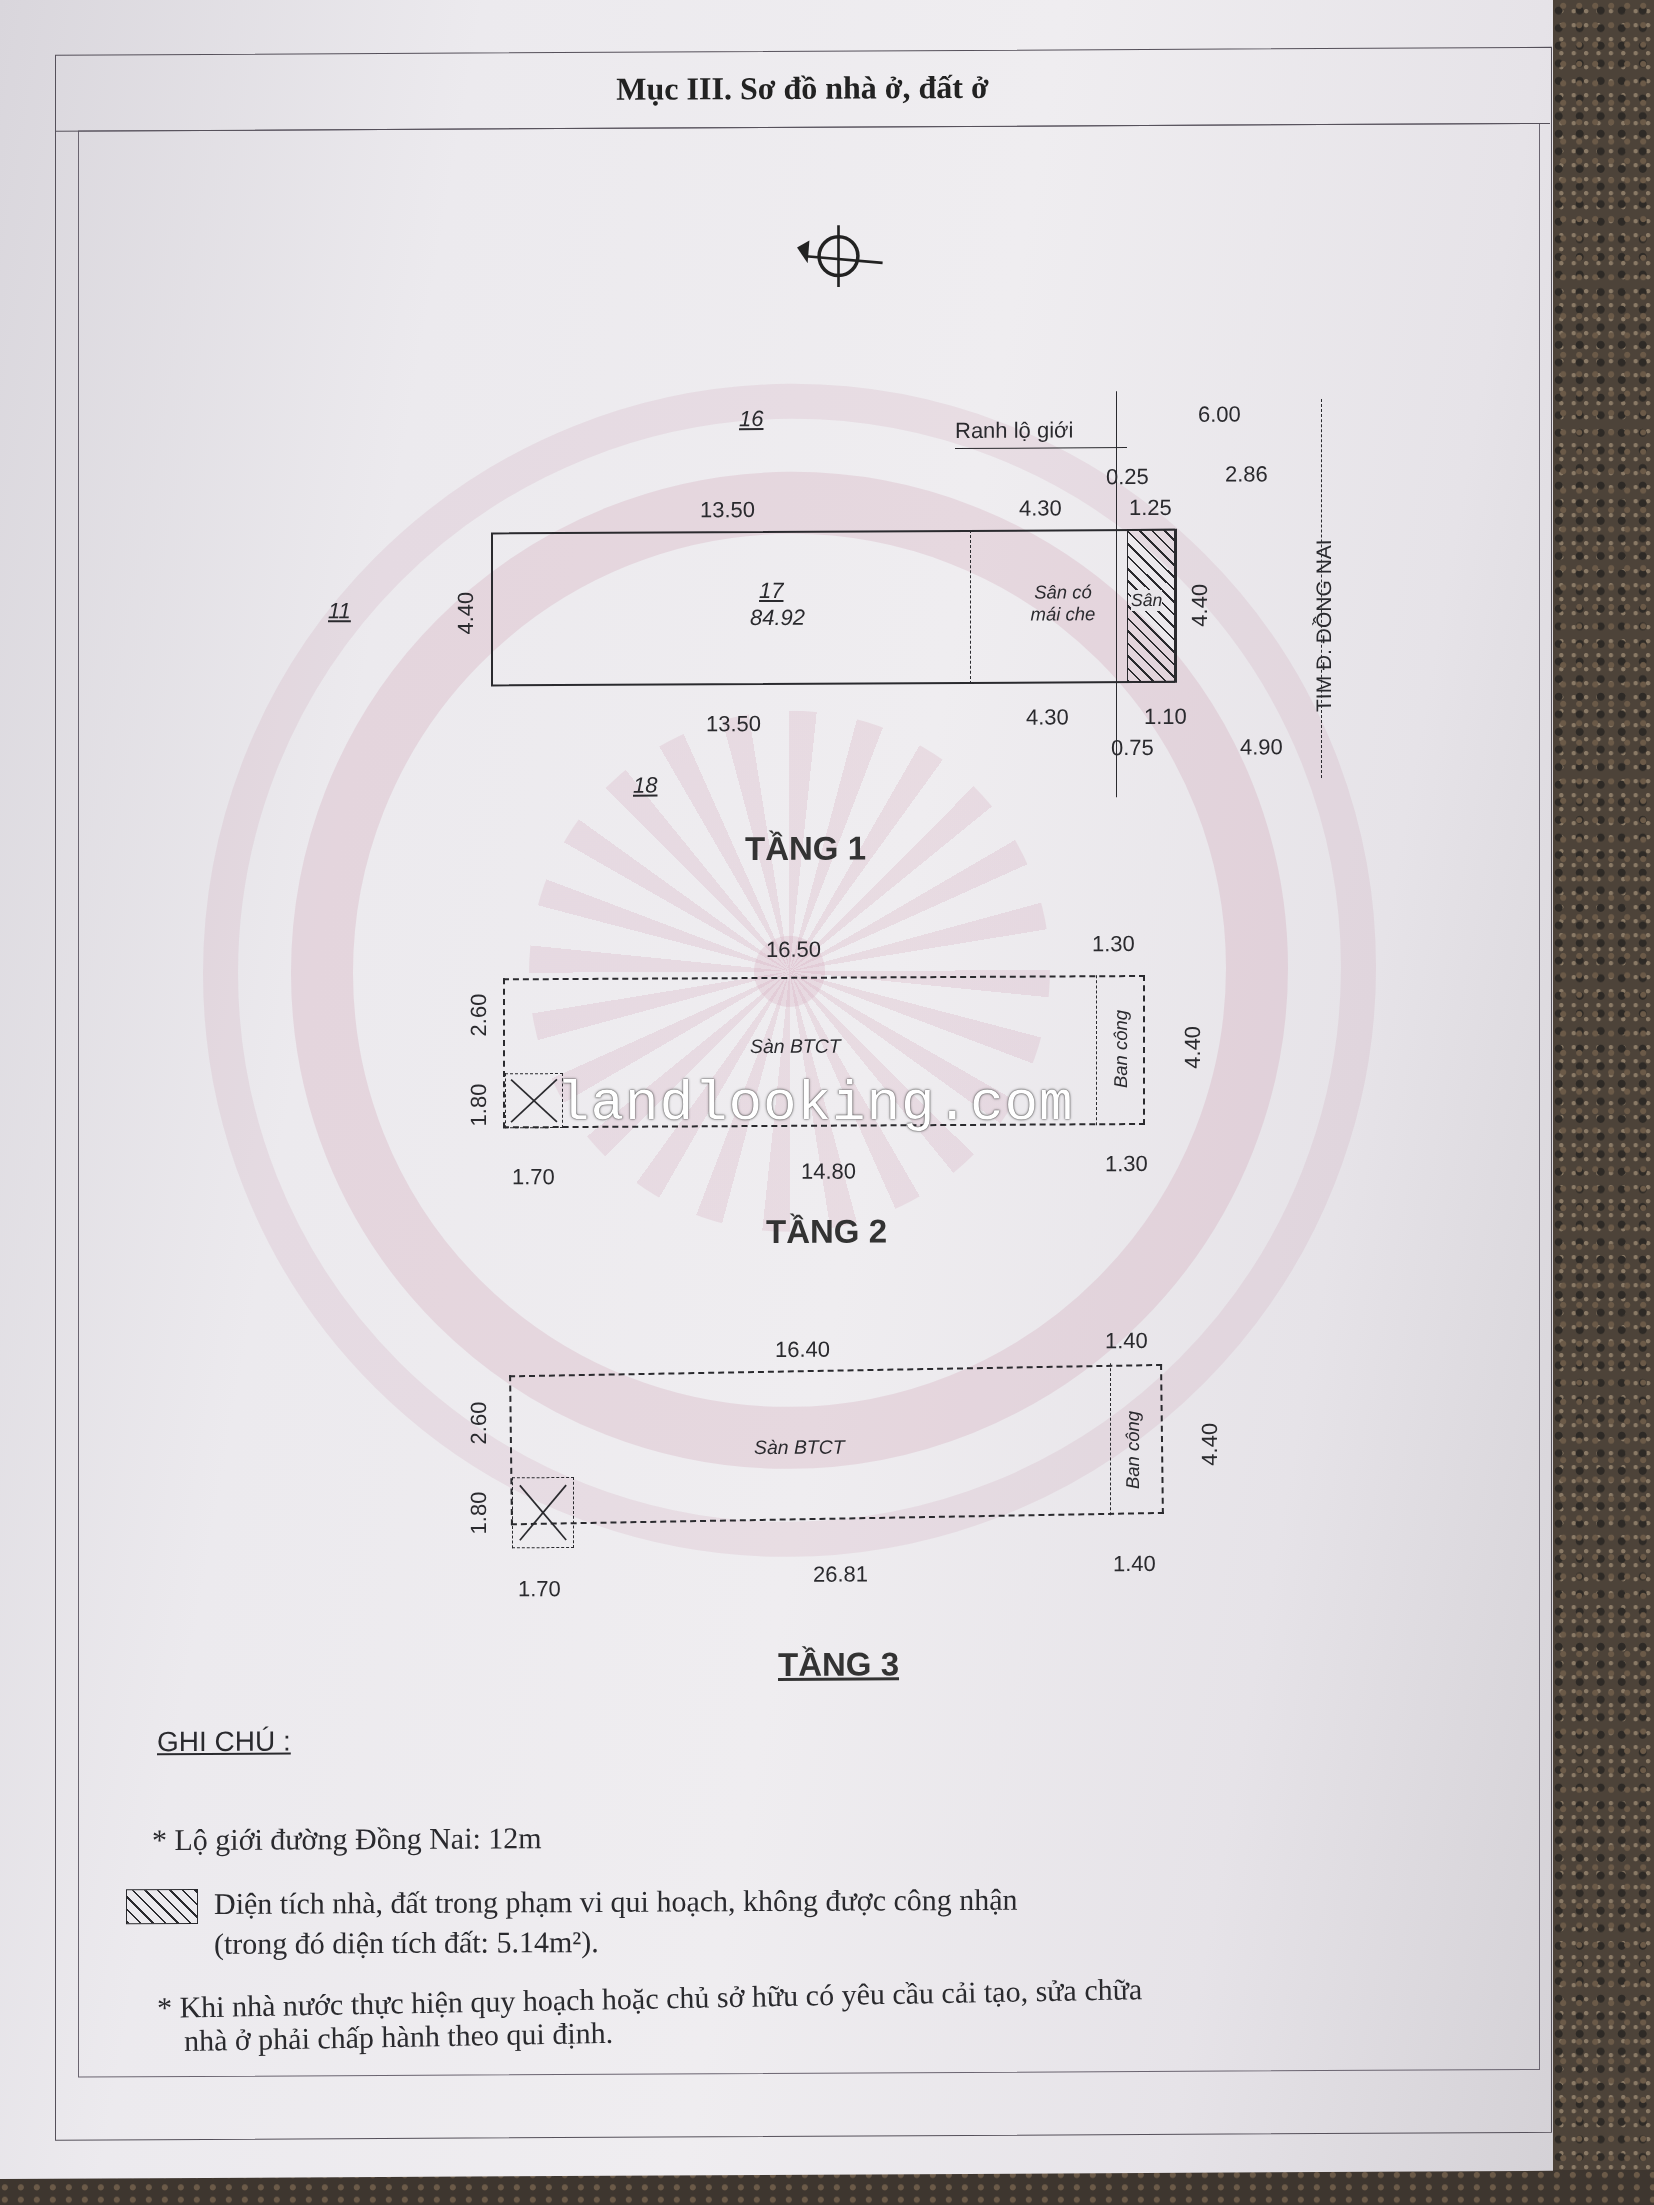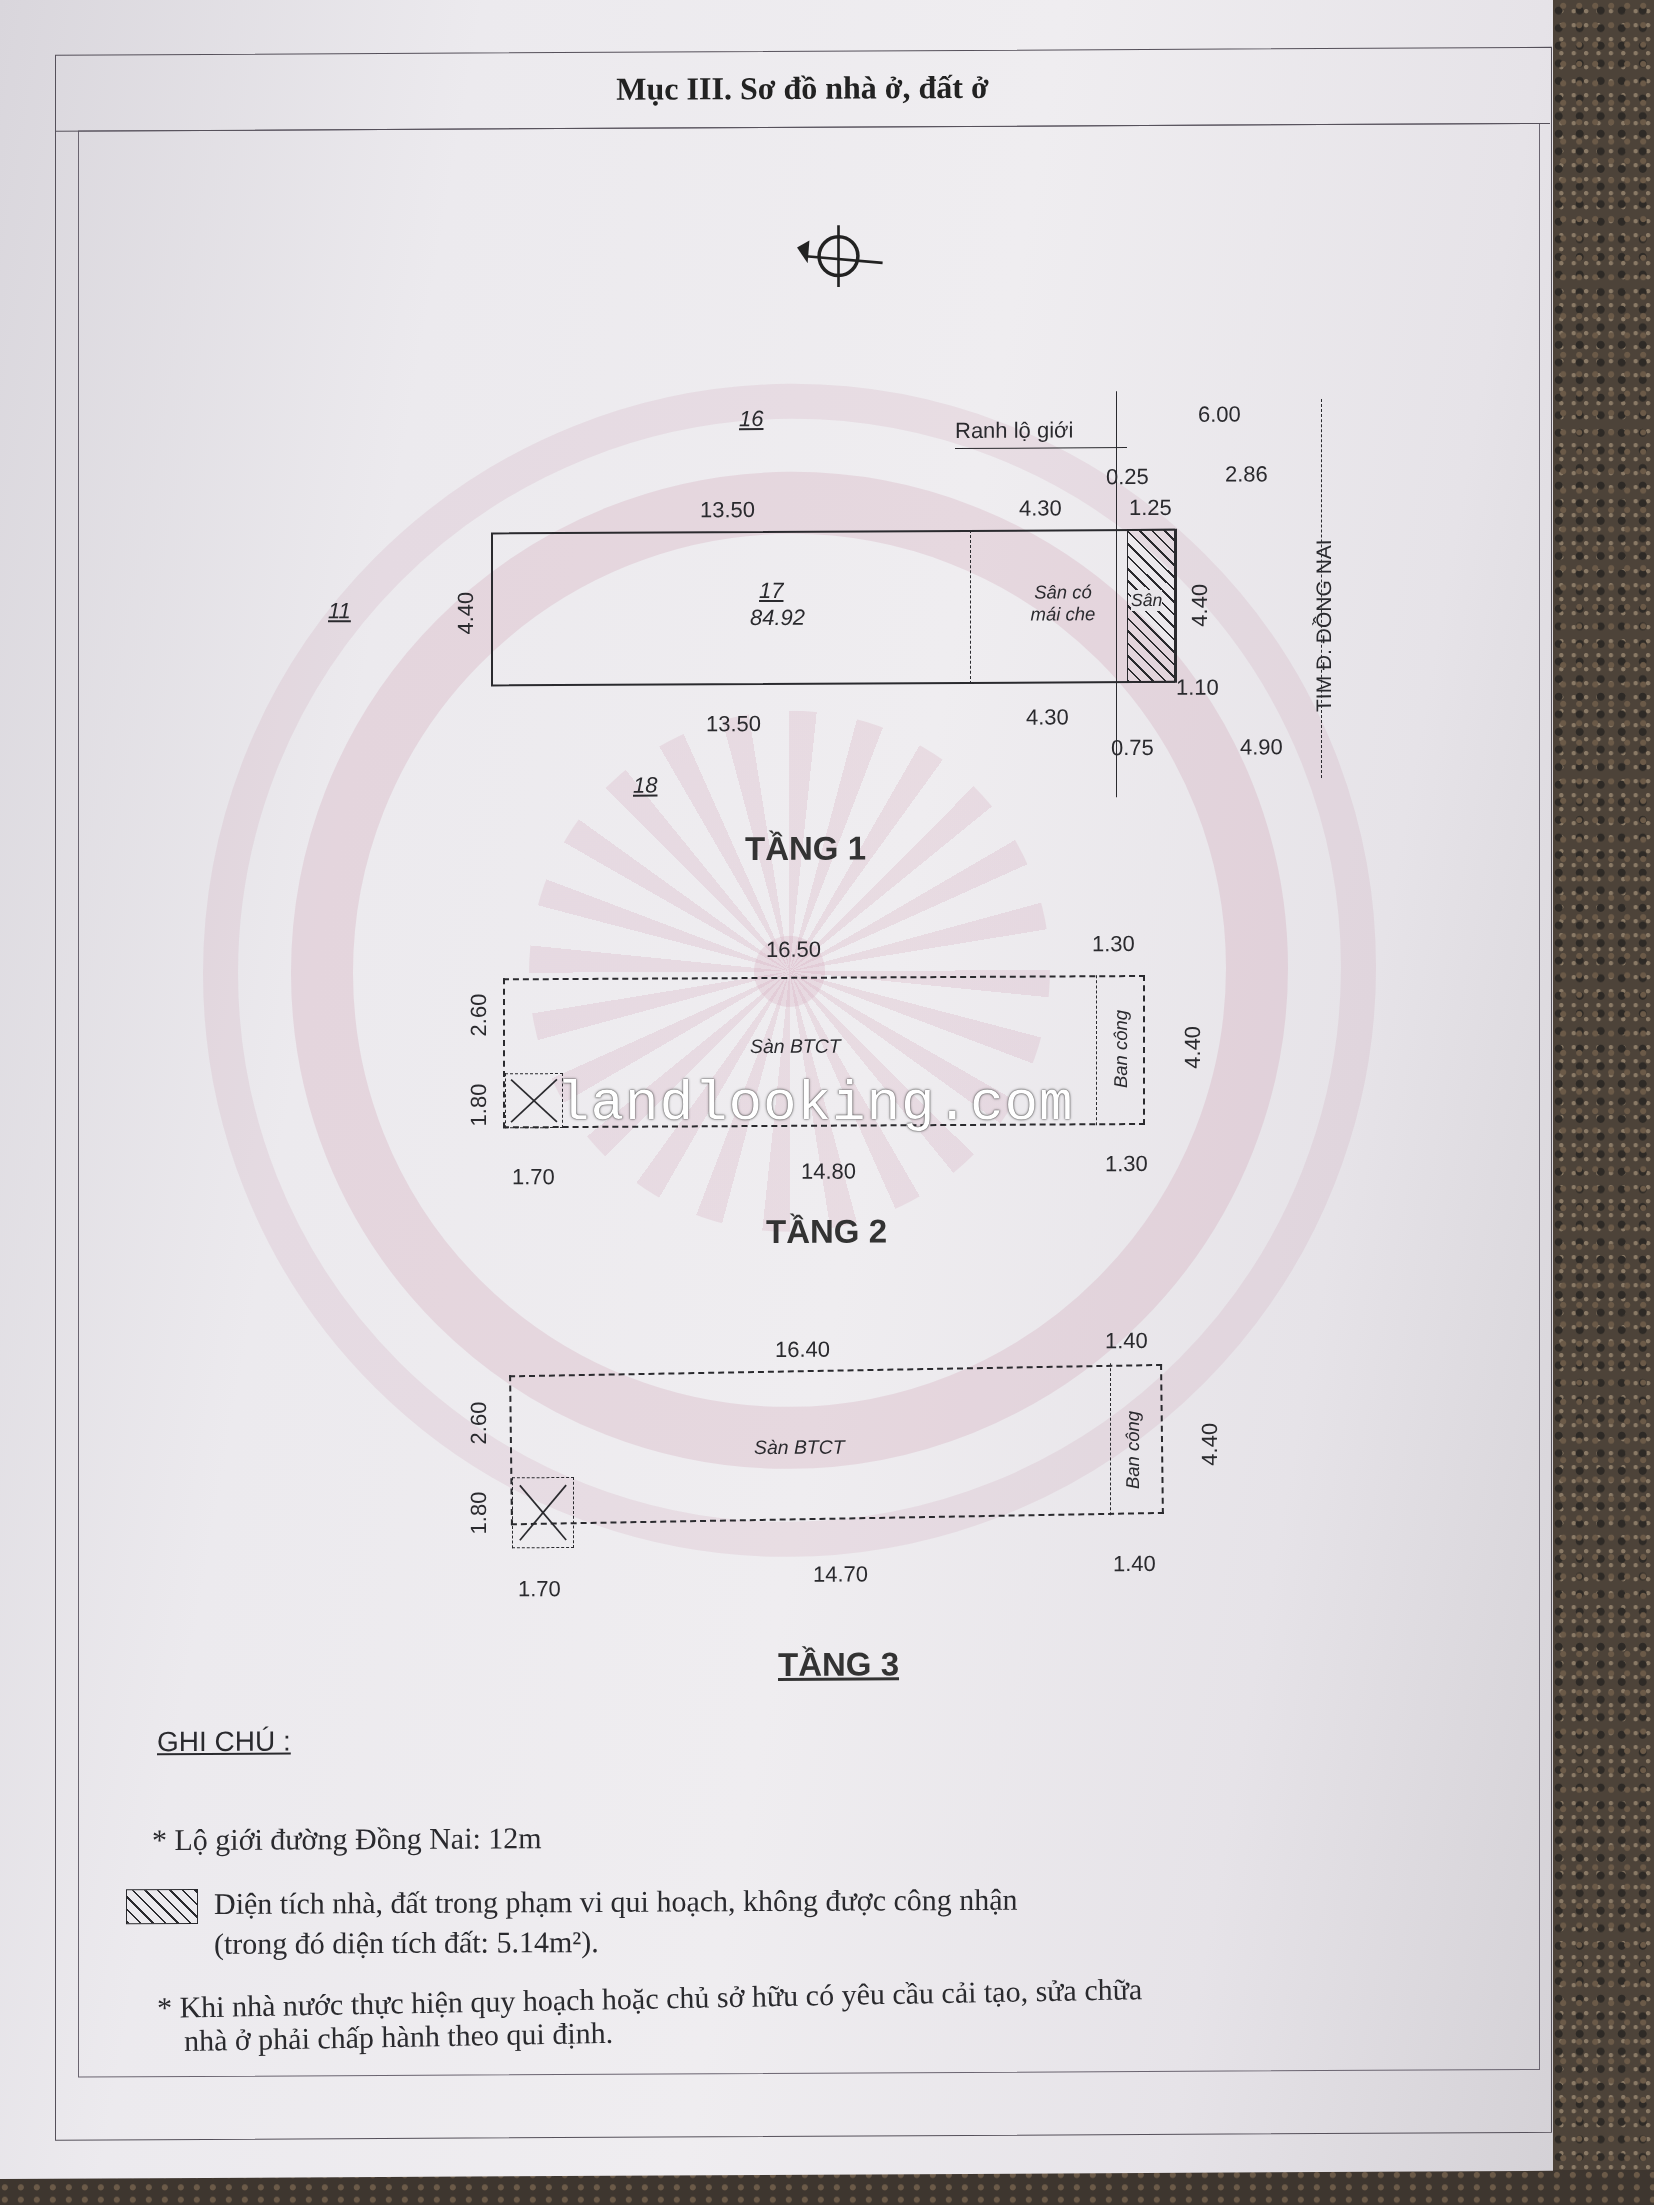--- a/index.html
+++ b/index.html
@@ -95,21 +95,21 @@
   <div class="t num" style="left:750px;top:609px;font-style:italic;">84.92</div>
   <div class="t num" style="left:1019px;top:587px;width:88px;white-space:normal;text-align:center;font-size:18.5px;font-style:italic;">Sân có mái che</div>
 
   <div class="t num rot" style="left:453px;top:637px;">4.40</div>
   <div class="t num rot" style="left:1187px;top:633px;">4.40</div>
   <div class="t num rot" style="left:1312px;top:719px;font-size:21px;">TIM Đ. ĐỒNG NAI</div>
   <div class="vdash" style="left:1321px;top:406px;height:379px;"></div>
 
   <div class="t num" style="left:706px;top:715px;">13.50</div>
   <div class="t num" style="left:1026px;top:710px;">4.30</div>
-  <div class="t num" style="left:1144px;top:681px;margin-left:32px;">1.10</div>
+  <div class="t num" style="left:1144px;top:710px;">1.10</div>
   <div class="t num" style="left:1111px;top:741px;">0.75</div>
   <div class="t num" style="left:1240px;top:741px;">4.90</div>
 
   <div class="t floor-label" style="left:745px;top:834px;">TẦNG 1</div>
 
   <div class="t num" style="left:766px;top:941px;">16.50</div>
   <div class="t num" style="left:1092px;top:937px;">1.30</div>
   <div class="rect dashed" style="left:503px;top:981px;width:642px;height:150px;"></div>
   <div class="vdash" style="left:1096px;top:981px;height:150px;"></div>
   <div class="t num" style="left:750px;top:1039px;font-size:19.4px;font-style:italic;">Sàn BTCT</div>
@@ -137,21 +137,21 @@
   <div class="xbox" style="left:512px;top:1480px;width:62px;height:71px;">
     <svg viewBox="0 0 70 80">
         <line x1="8" y1="8" x2="62" y2="72" stroke="#2a2a2e" stroke-width="2"></line>
         <line x1="62" y1="8" x2="8" y2="72" stroke="#2a2a2e" stroke-width="2"></line>
       </svg>
   </div>
   <div class="t num rot" style="left:466px;top:1447px;">2.60</div>
   <div class="t num rot" style="left:466px;top:1537px;">1.80</div>
   <div class="t num rot" style="left:1197px;top:1472px;">4.40</div>
   <div class="t num" style="left:518px;top:1579px;">1.70</div>
-  <div class="t num" style="left:813px;top:1566px;">14.70</div>
+  <div class="t num" style="left:813px;top:1566px;">26.81</div>
   <div class="t num" style="left:1113px;top:1557px;">1.40</div>
   <div class="t floor-label" style="left:778px;top:1650px;text-decoration:underline;">TẦNG 3</div>
 
   <div class="notes" style="left:157px;top:1727px;text-decoration:underline;font-family:'Liberation Sans',sans-serif;font-size:28px;">GHI CHÚ :</div>
   <div class="notes" style="left:152px;top:1824px;">* Lộ giới đường Đồng Nai: 12m</div>
   <div class="rect hatch" style="left:126px;top:1890px;width:72px;height:35px;"></div>
   <div class="notes" style="left:214px;top:1888px;">Diện tích nhà, đất trong phạm vi qui hoạch, không được công nhận</div>
   <div class="notes" style="left:214px;top:1928px;">(trong đó diện tích đất: 5.14m²).</div>
   <div class="notes" style="left:157px;top:1985px;transform:rotate(-0.8deg);">* Khi nhà nước thực hiện quy hoạch hoặc chủ sở hữu có yêu cầu cải tạo, sửa chữa</div>
   <div class="notes" style="left:184px;top:2022px;transform:rotate(-0.8deg);">nhà ở phải chấp hành theo qui định.</div>

